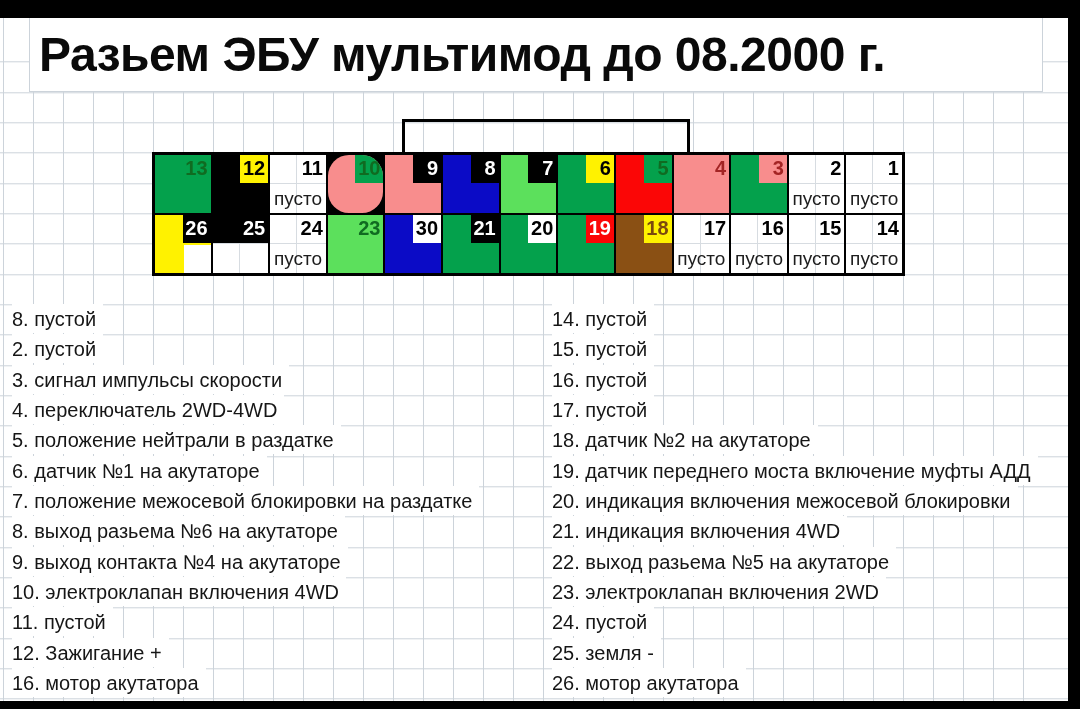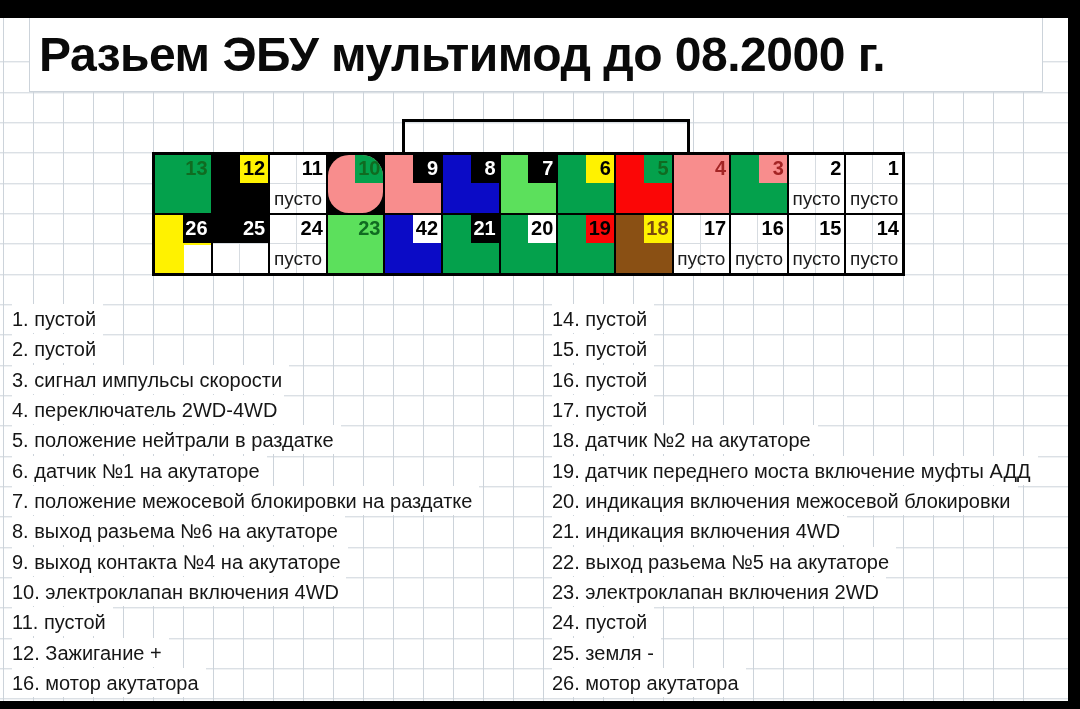--- a/index.html
+++ b/index.html
@@ -125,30 +125,30 @@
         <div class="pin-num" style="background: rgb(0, 0, 0); color: rgb(255, 255, 255); padding-left: 36px;">25</div>
       </div>
       <div class="pin pin--plain">
         <div class="pin-num" style="background: transparent; color: rgb(0, 0, 0);">24</div>
         <div class="pin-empty">пусто</div>
       </div>
       <div class="pin" style="background: rgb(92, 224, 92);">
         <div class="pin-num" style="background: rgb(92, 224, 92); color: rgb(16, 107, 33);">23</div>
       </div>
       <div class="pin" style="background: rgb(11, 11, 198);">
-        <div class="pin-num" style="background: rgb(255, 255, 255); color: rgb(0, 0, 0);">42</div>
+        <div class="pin-num" style="background: rgb(255, 255, 255); color: rgb(0, 0, 0);">30</div>
       </div>
       <div class="pin" style="background: rgb(4, 161, 76);">
         <div class="pin-num" style="background: rgb(0, 0, 0); color: rgb(255, 255, 255);">21</div>
       </div>
       <div class="pin" style="background: rgb(4, 161, 76);">
         <div class="pin-num" style="background: rgb(255, 255, 255); color: rgb(0, 0, 0);">20</div>
       </div>
       <div class="pin" style="background: rgb(4, 161, 76);">
-        <div class="pin-num" style="background: rgb(251, 6, 6); color: #000000;">19</div>
+        <div class="pin-num" style="background: rgb(251, 6, 6); color: #ffffff;">19</div>
       </div>
       <div class="pin" style="background: rgb(138, 80, 20); padding-left: 8px;">
         <div class="pin-num" style="background: rgb(255, 242, 0); color: rgb(123, 74, 14);">18</div>
       </div>
       <div class="pin pin--plain">
         <div class="pin-num" style="background: transparent; color: rgb(0, 0, 0);">17</div>
         <div class="pin-empty">пусто</div>
       </div>
       <div class="pin pin--plain">
         <div class="pin-num" style="background: transparent; color: rgb(0, 0, 0);">16</div>
@@ -158,21 +158,21 @@
         <div class="pin-num" style="background: transparent; color: rgb(0, 0, 0);">15</div>
         <div class="pin-empty">пусто</div>
       </div>
       <div class="pin pin--plain">
         <div class="pin-num" style="background: transparent; color: rgb(0, 0, 0);">14</div>
         <div class="pin-empty">пусто</div>
       </div>
     </div>
 
   <div class="legend-col legend-col--left" id="legend-left">
-      <div class="legend-row"><span>1. пустой</span></div>
+      <div class="legend-row"><span>8. пустой</span></div>
       <div class="legend-row"><span>2. пустой</span></div>
       <div class="legend-row"><span>3. сигнал импульсы скорости</span></div>
       <div class="legend-row"><span>4. переключатель 2WD-4WD</span></div>
       <div class="legend-row"><span>5. положение нейтрали в раздатке</span></div>
       <div class="legend-row"><span>6. датчик №1 на акутаторе</span></div>
       <div class="legend-row"><span>7. положение межосевой блокировки на раздатке</span></div>
       <div class="legend-row"><span>8. выход разьема №6 на акутаторе</span></div>
       <div class="legend-row"><span>9. выход контакта №4 на акутаторе</span></div>
       <div class="legend-row"><span>10. электроклапан включения 4WD</span></div>
       <div class="legend-row"><span>11. пустой</span></div>

